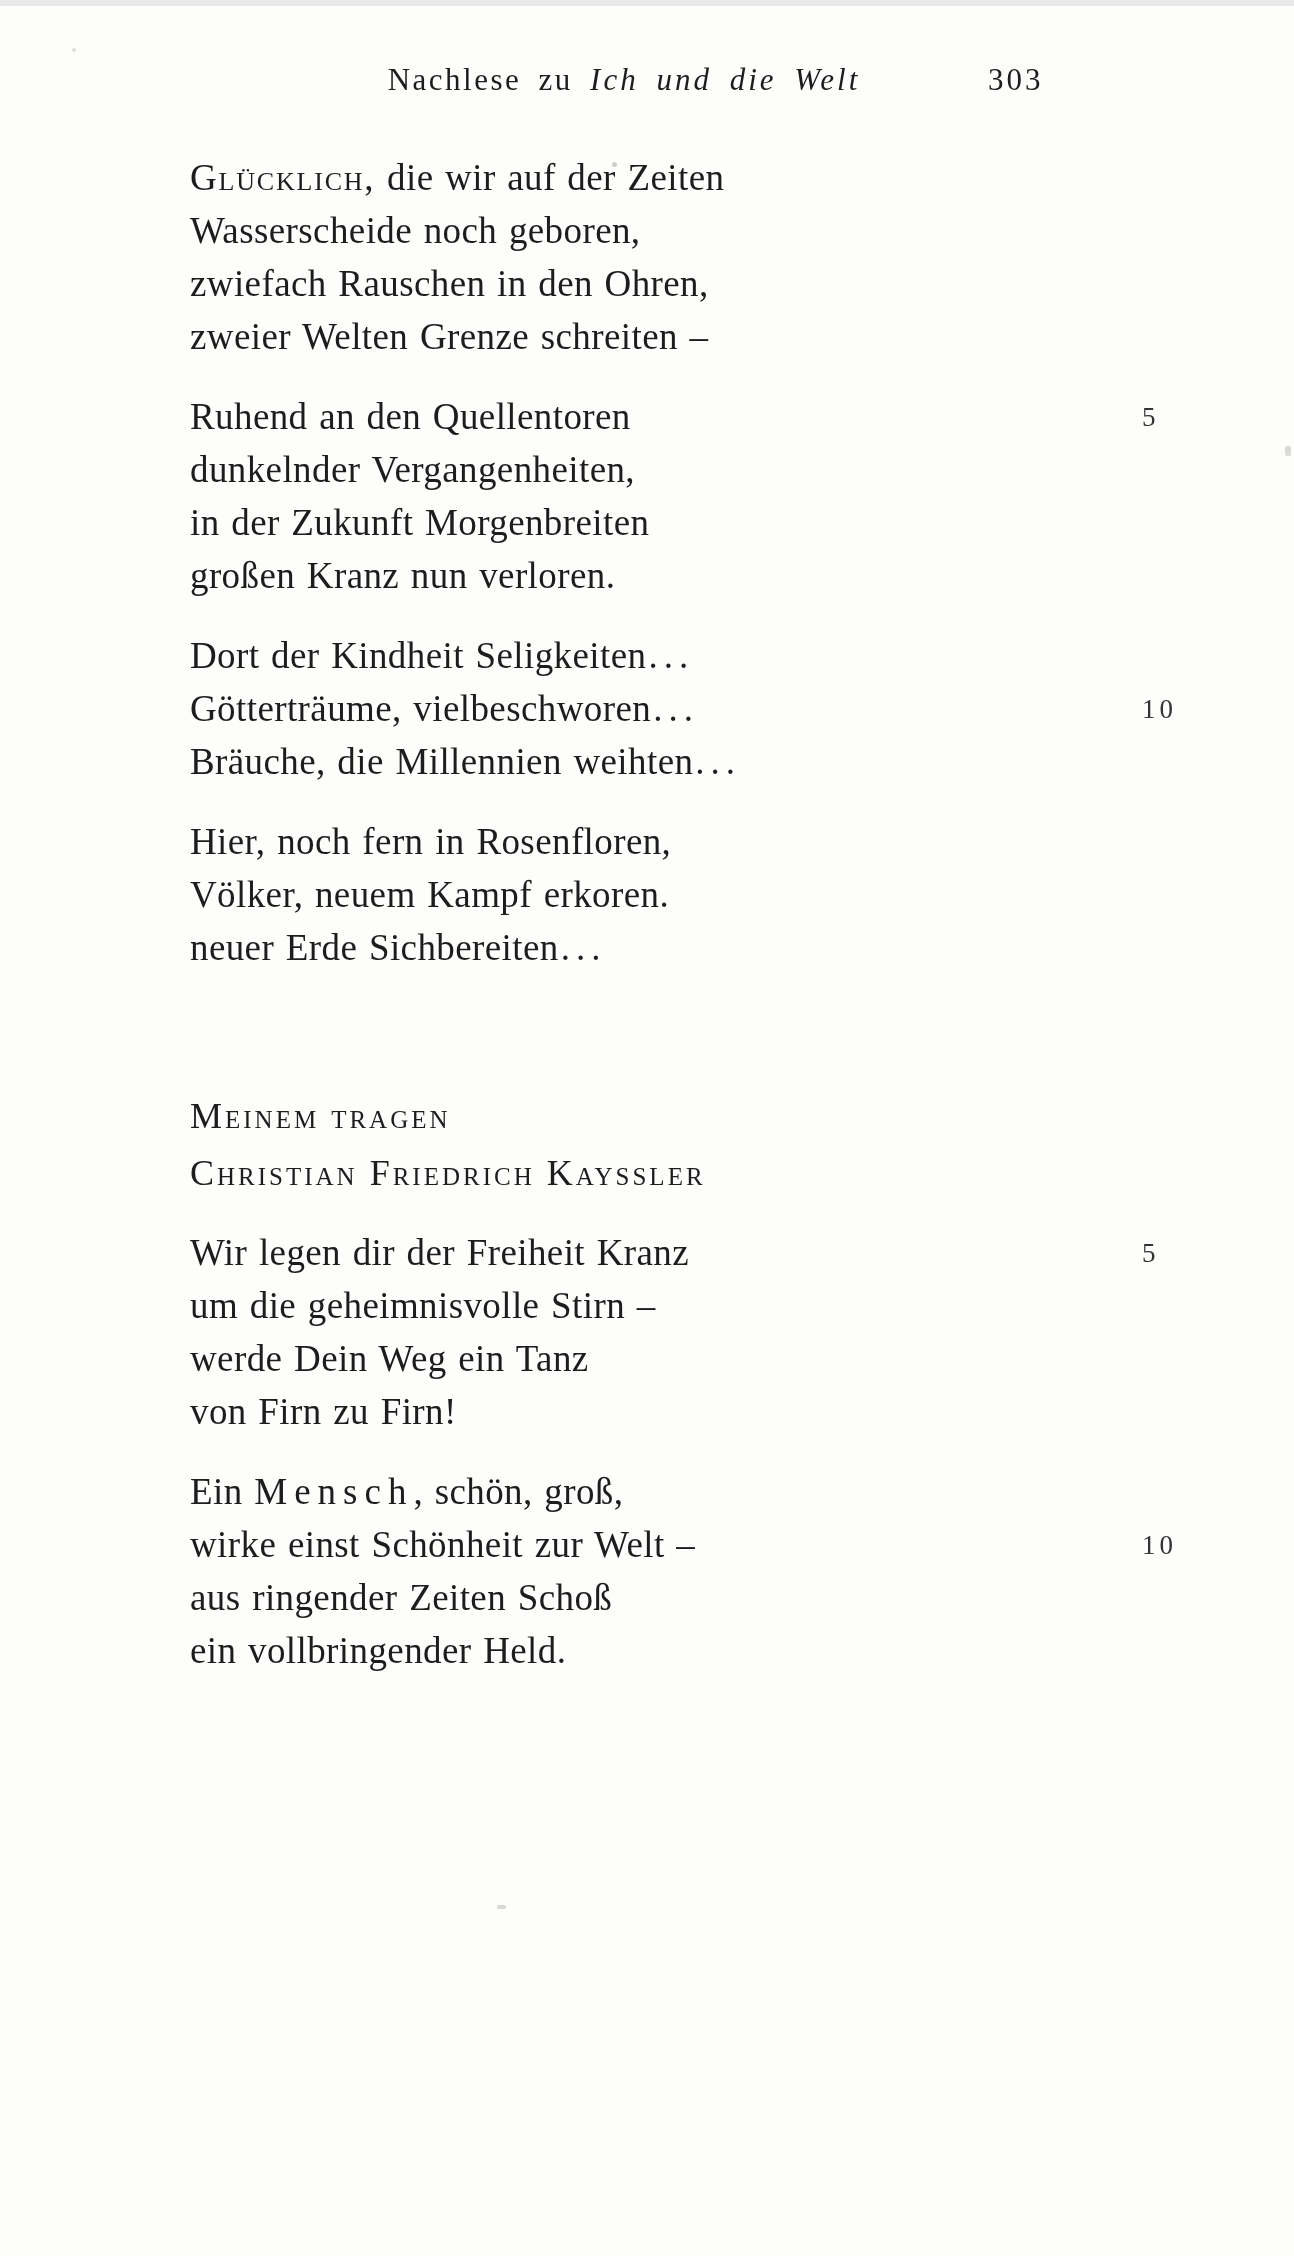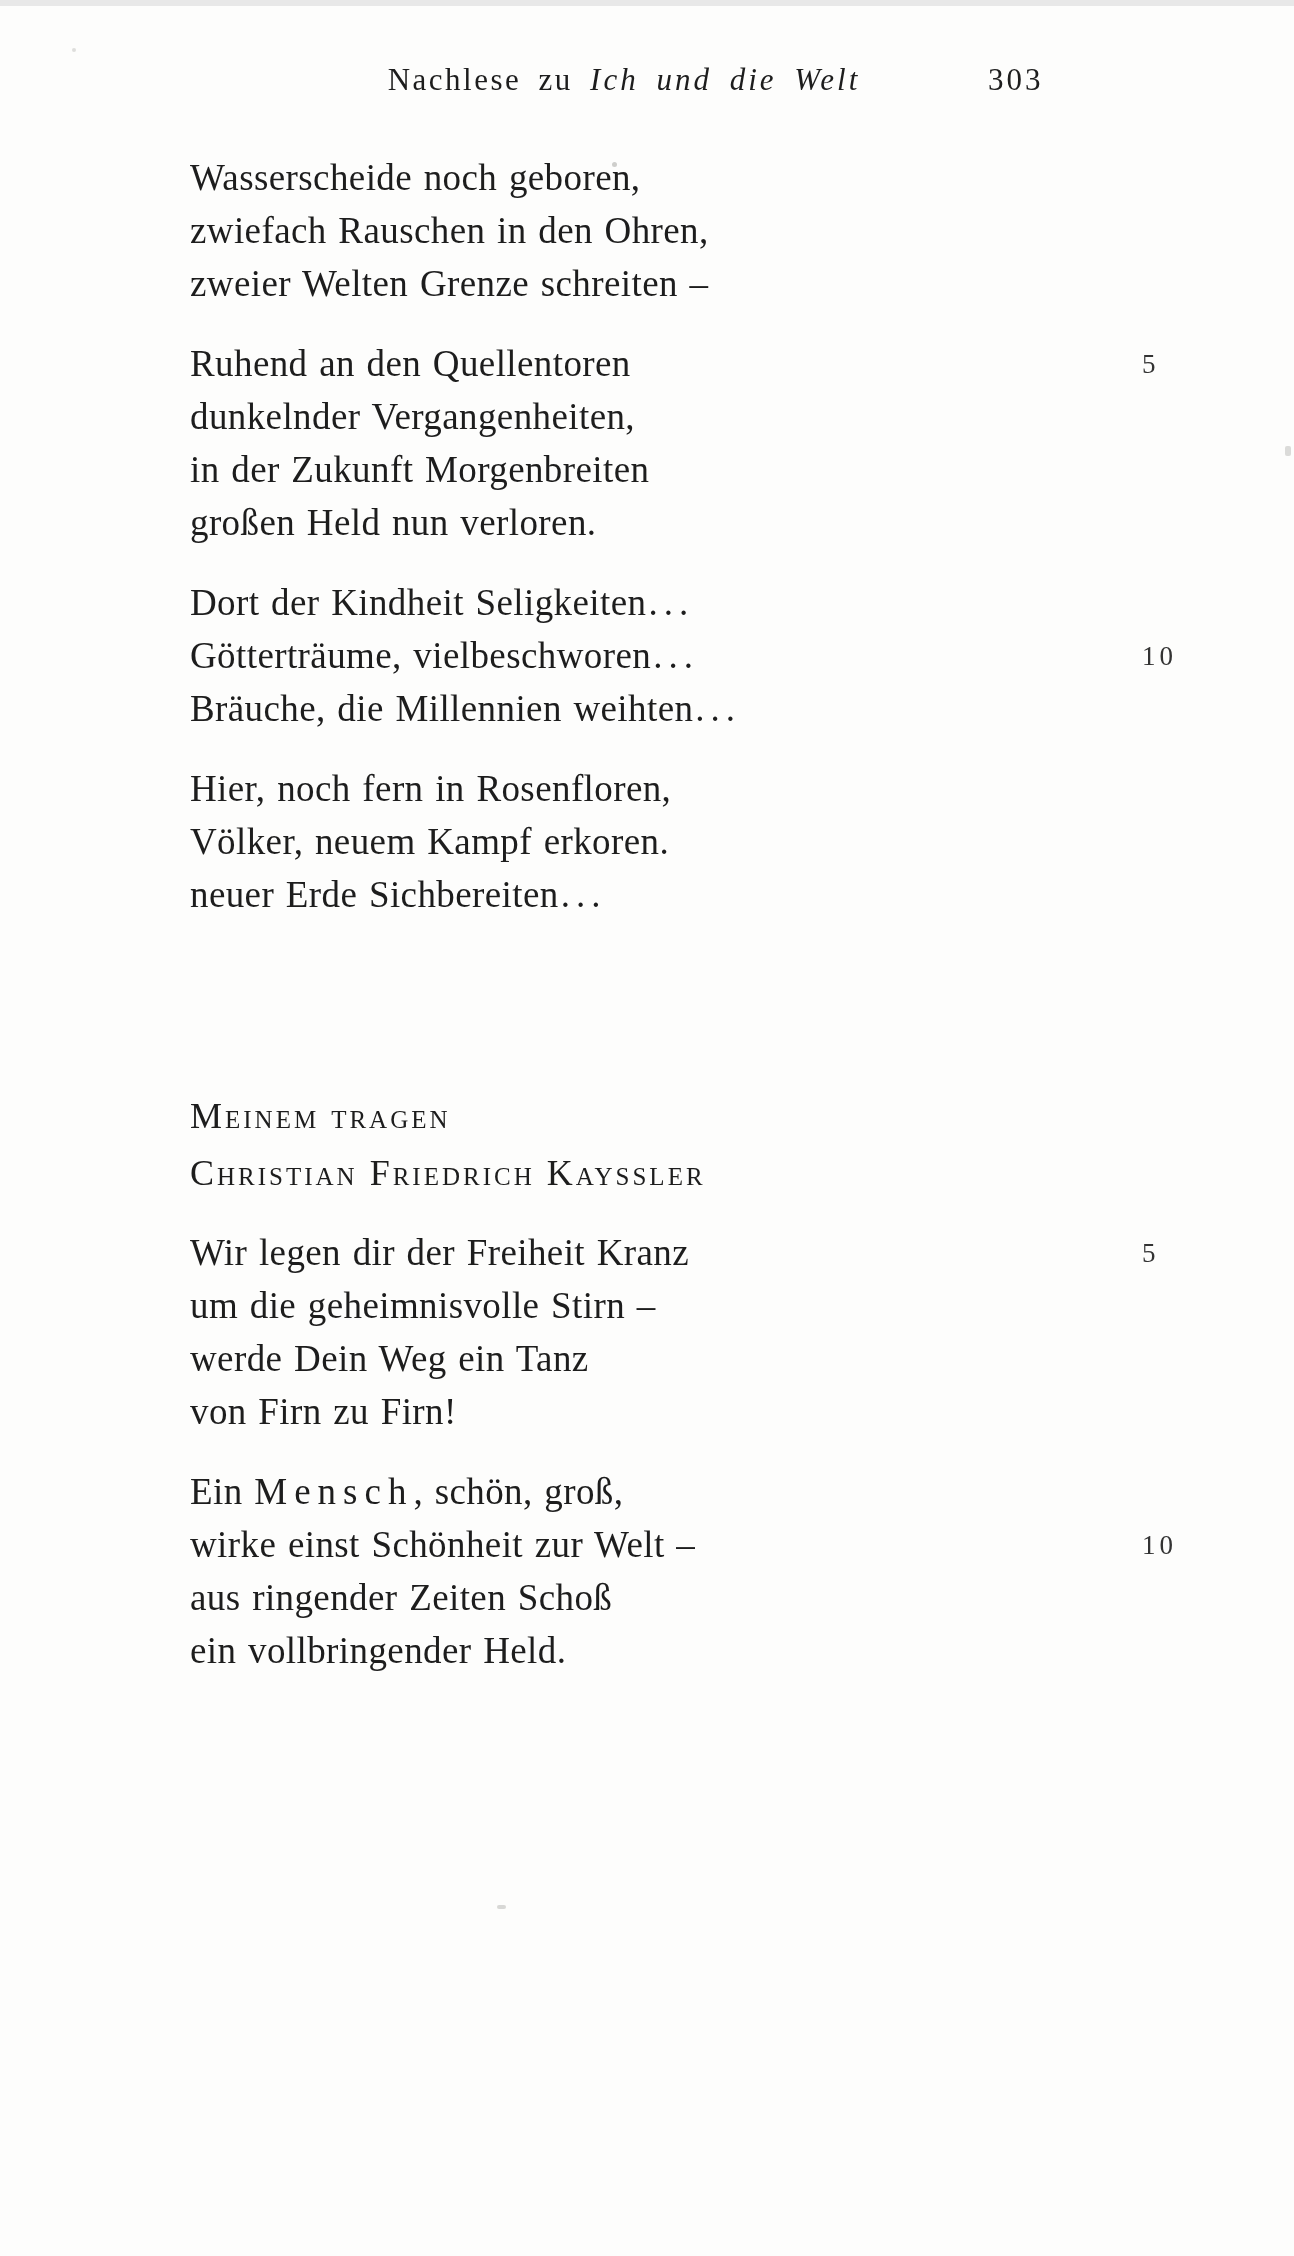--- a/index.html
+++ b/index.html
@@ -46,29 +46,30 @@
 <div class="page">
 
   <div class="running-head">
     <span>Nachlese zu </span><span class="work">Ich und die Welt</span>
   </div>
 
   <div class="folio">303</div>
 
   <section class="poem poem-1">
       <div class="stanza">
+        <div class="line"><span class="sc">Glücklich,</span><span> die wir auf der Zeiten</span></div>
         <div class="line"><span>Wasserscheide noch geboren,</span></div>
         <div class="line"><span>zwiefach Rauschen in den Ohren,</span></div>
         <div class="line"><span>zweier Welten Grenze schreiten –</span></div>
       </div>
       <div class="stanza">
         <div class="line"><span>Ruhend an den Quellentoren</span><span class="lineno">5</span></div>
         <div class="line"><span>dunkelnder Vergangenheiten,</span></div>
         <div class="line"><span>in der Zukunft Morgenbreiten</span></div>
-        <div class="line"><span>großen Held nun verloren.</span></div>
+        <div class="line"><span>großen Kranz nun verloren.</span></div>
       </div>
       <div class="stanza">
         <div class="line"><span>Dort der Kindheit Seligkeiten</span><span class="dots">...</span></div>
         <div class="line"><span>Götterträume, vielbeschworen</span><span class="dots">...</span><span class="lineno">10</span></div>
         <div class="line"><span>Bräuche, die Millennien weihten</span><span class="dots">...</span></div>
       </div>
       <div class="stanza">
         <div class="line"><span>Hier, noch fern in Rosenfloren,</span></div>
         <div class="line"><span>Völker, neuem Kampf erkoren.</span></div>
         <div class="line"><span>neuer Erde Sichbereiten</span><span class="dots">...</span></div>

